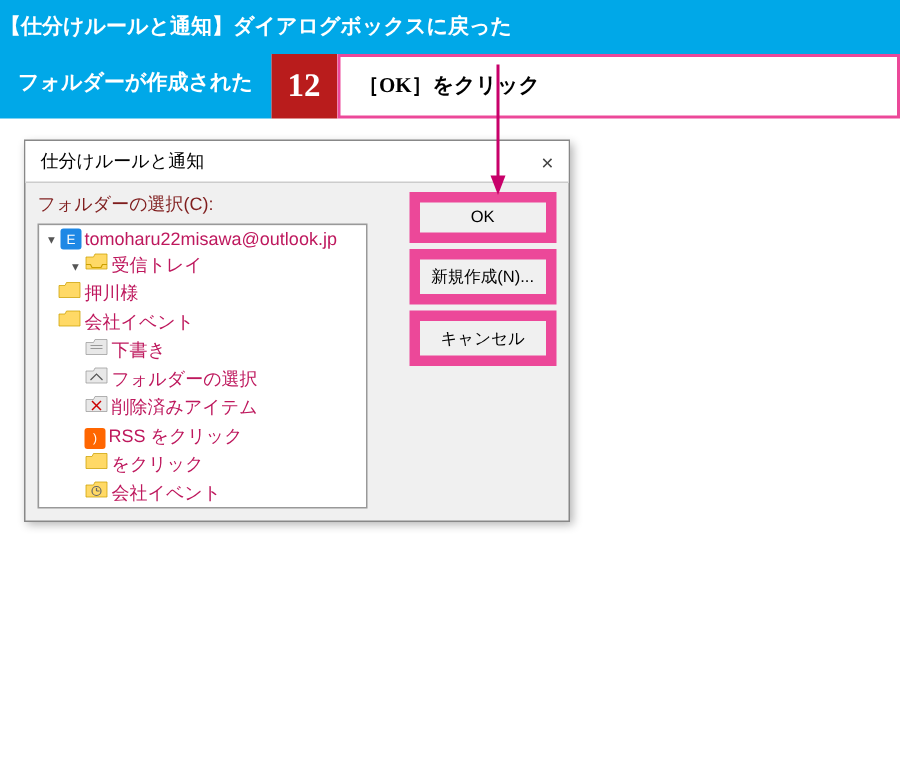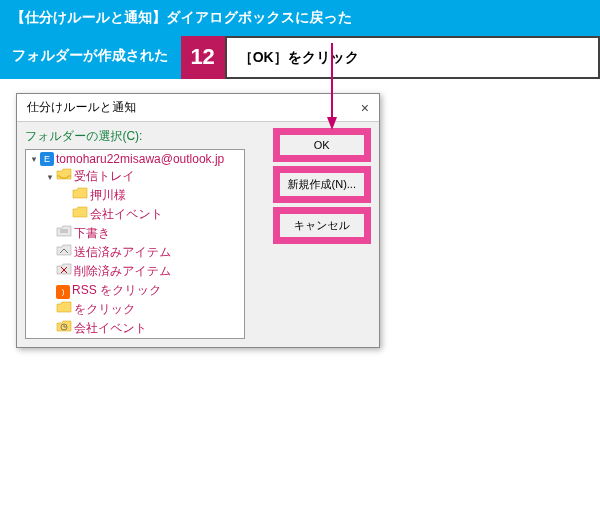--- a/index.html
+++ b/index.html
@@ -11,61 +11,62 @@
       background: #fff;
       overflow: hidden;
     }
 
     
     .annotation-top {
       background: #00a8e8;
       color: #fff;
       font-size: 14px;
       font-weight: bold;
-      padding: 8px 11px;
+      padding: 8px 0;
       line-height: 1.4;
     }
 
     
     .annotation-row {
       display: flex;
       align-items: stretch;
       margin-top: 0;
+      font-family: Liberation Serif, serif;
     }
 
     .annotation-left {
       background: #00a8e8;
       color: #fff;
       font-size: 14px;
       font-weight: bold;
       padding: 10px 12px;
       line-height: 1.4;
       min-width: 100px;
     }
 
     .annotation-number-badge {
-      background: #be185d;
+      background: #b91c1c;
       color: #fff;
       font-size: 22px;
       font-weight: bold;
       width: 44px;
       display: flex;
       align-items: center;
       justify-content: center;
       flex-shrink: 0;
     }
 
     .annotation-step {
       background: #fff;
       color: #000;
       font-size: 14px;
       font-weight: bold;
       padding: 10px 12px;
       line-height: 1.4;
-      border: 2px solid #404040;
+      border: 2px solid #ec4899;
       flex: 1;
       position: relative;
     }
 
     
     .dialog-wrapper {
       position: relative;
       padding: 8px 16px 0 16px;
     }
 
@@ -100,21 +101,21 @@
     }
 
     .dialog-content {
       padding: 6px 8px 8px 8px;
       display: flex;
       gap: 6px;
     }
 
     .dialog-label {
       font-size: 12px;
-      color: #15803d;
+      color: #7f1d1d;
       margin-bottom: 4px;
     }
 
     .folder-tree {
       border: 1px solid #999;
       background: #fff;
       width: 220px;
       height: 190px;
       overflow-y: auto;
       overflow-x: hidden;
@@ -124,21 +125,21 @@
     .tree-item {
       display: flex;
       align-items: center;
       padding: 1px 0;
       cursor: pointer;
       white-space: nowrap;
     }
 
     .tree-indent-0 { padding-left: 2px; }
     .tree-indent-1 { padding-left: 18px; }
-    .tree-indent-2 { padding-left: 34px; }
+    .tree-indent-2 { }
 
     .expand-icon {
       width: 12px;
       height: 12px;
       display: inline-flex;
       align-items: center;
       justify-content: center;
       font-size: 9px;
       color: #555;
       flex-shrink: 0;
@@ -280,21 +281,21 @@
         <line x1="4" y1="7" x2="12" y2="7" stroke="#999" stroke-width="0.8"></line>
       </svg></span>
               <span class="item-label">下書き</span>
             </div>
             <div class="tree-item tree-indent-1">
               <span class="expand-icon"> </span>
               <span><svg width="16" height="14" style="margin-right:2px;flex-shrink:0;" viewBox="0 0 16 14">
         <path d="M1,3 L6,3 L7,1 L15,1 L15,11 L1,11 Z" fill="#e8e8e8" stroke="#999" stroke-width="0.5"></path>
         <polyline points="4,9 8,5 12,9" stroke="#555" stroke-width="0.8" fill="none"></polyline>
       </svg></span>
-              <span class="item-label">送信済みアイテム</span>
+              <span class="item-label">フォルダーの選択</span>
             </div>
             <div class="tree-item tree-indent-1">
               <span class="expand-icon"> </span>
               <span><svg width="16" height="14" style="margin-right:2px;flex-shrink:0;" viewBox="0 0 16 14">
         <path d="M1,3 L6,3 L7,1 L15,1 L15,11 L1,11 Z" fill="#e8e8e8" stroke="#999" stroke-width="0.5"></path>
         <line x1="5" y1="4" x2="11" y2="10" stroke="#cc0000" stroke-width="1"></line>
         <line x1="11" y1="4" x2="5" y2="10" stroke="#cc0000" stroke-width="1"></line>
       </svg></span>
               <span class="item-label">削除済みアイテム</span>
             </div>

